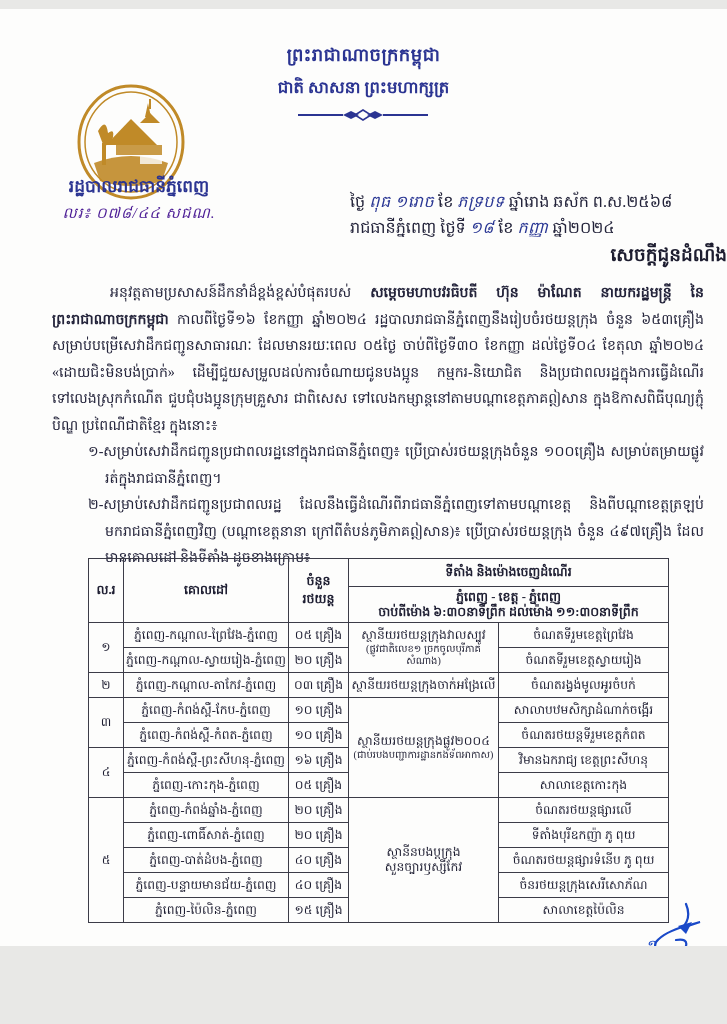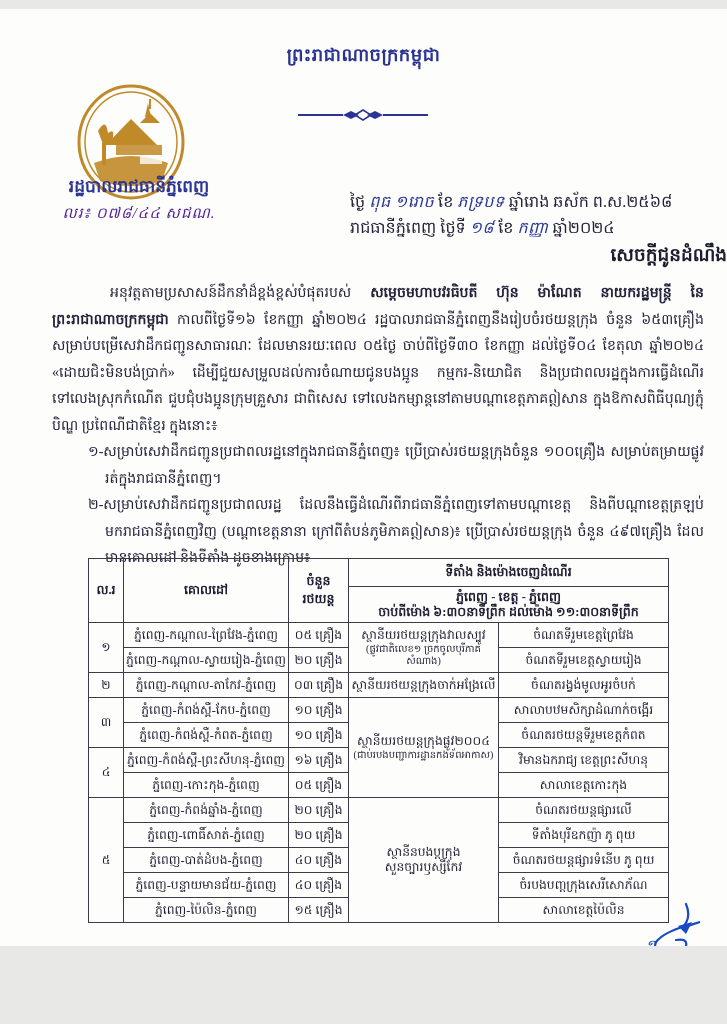--- a/index.html
+++ b/index.html
@@ -47,20 +47,21 @@
   .scribble .mark-num{position:absolute;left:18px;top:34px;font-size:13px;color:#1a49c8;font-style:italic;}
 
   .artifact{top:1018px;left:198px;width:80px;height:6px;background:#1c1c1c;}
 </style>
 </head>
 <body>
 
 <div class="page">
 
   <div class="abs kingdom">ព្រះរាជាណាចក្រកម្ពុជា</div>
+  <div class="abs motto">ជាតិ សាសនា ព្រះមហាក្សត្រ</div>
 
   <svg class="abs ornament" viewBox="0 0 130 16">
     <line x1="0" y1="8" x2="45" y2="8" stroke="#2b3492" stroke-width="2"></line>
     <line x1="85" y1="8" x2="130" y2="8" stroke="#2b3492" stroke-width="2"></line>
     <path d="M45 8 l8 -4 8 4 -8 4 z" fill="#2b3492"></path>
     <path d="M69 8 l8 -4 8 4 -8 4 z" fill="#2b3492"></path>
     <path d="M57 8 l8 -5 8 5 -8 5 z" fill="none" stroke="#2b3492" stroke-width="1.5"></path>
   </svg>
 
   <svg class="abs logo" viewBox="0 0 110 118">
@@ -269,21 +270,21 @@
           </td>
         </tr>
         <tr class="drow">
           <td>
             <span class="cell-main">ភ្នំពេញ-បន្ទាយមានជ័យ-ភ្នំពេញ</span>
           </td>
           <td>
             <span class="cell-main">៤០ គ្រឿង</span>
           </td>
           <td>
-            <span class="cell-main">ចំរបងបញ្តក្រុងសេរីសោភ័ណ</span>
+            <span class="cell-main">ចំនរថយន្តក្រុងសេរីសោភ័ណ</span>
           </td>
         </tr>
         <tr class="drow">
           <td>
             <span class="cell-main">ភ្នំពេញ-ប៉ៃលិន-ភ្នំពេញ</span>
           </td>
           <td>
             <span class="cell-main">១៥ គ្រឿង</span>
           </td>
           <td>

